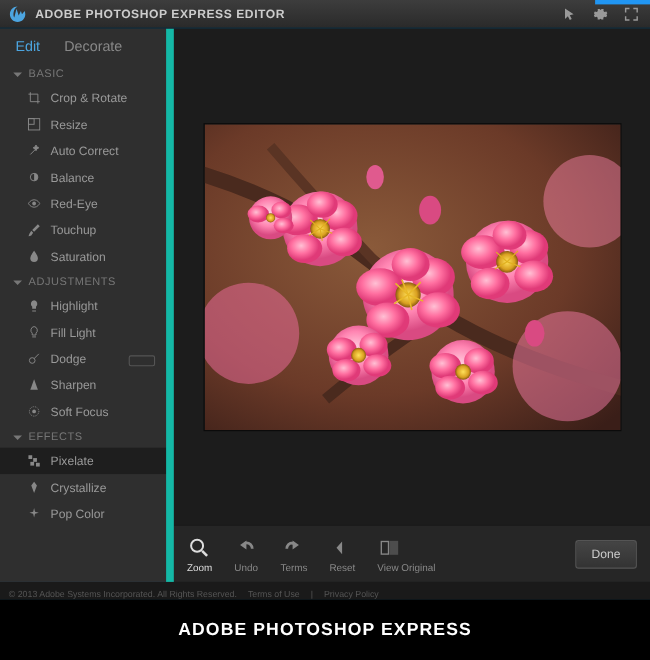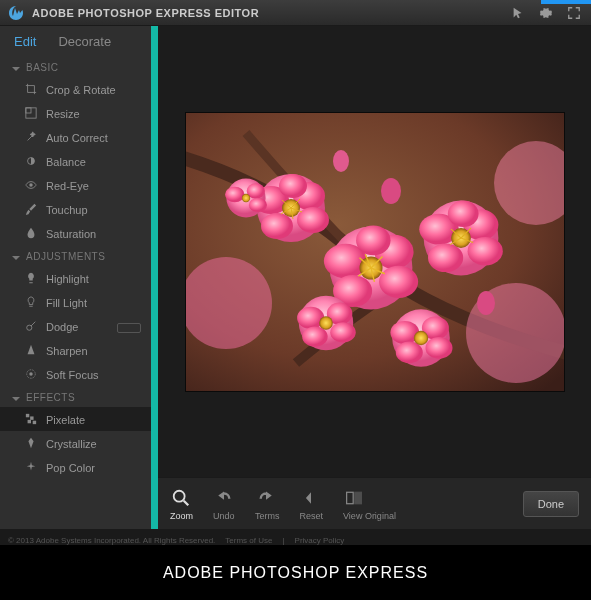--- a/index.html
+++ b/index.html
@@ -29,21 +29,21 @@
 .image{width:380px;height:280px;position:relative;overflow:hidden;border:1px solid #0a0a0a}
 .toolbar{height:52px;background:#262626;border-top:1px solid #1a1a1a;display:flex;align-items:center;padding:0 12px}
 .tool{display:flex;flex-direction:column;align-items:flex-start;margin-right:20px;color:#888;cursor:pointer}
 .tool .ti{width:22px;height:22px;display:flex;align-items:center;justify-content:center;margin-bottom:2px}
 .tool .tl{font-size:9px}
 .tool.primary{color:#ddd}
 .spacer{flex:1}
 .btn{padding:6px 14px;background:linear-gradient(#454545,#333);border:1px solid #555;border-radius:3px;color:#ccc;font-size:11px;margin-left:8px;cursor:pointer}
 .footer{height:16px;background:#1a1a1a;color:#555;font-size:8px;display:flex;align-items:flex-end;padding:0 8px}
 .footer span{margin-right:10px}
-.caption{width:591px;height:55px;background:#000;display:flex;align-items:center;justify-content:center;color:#fff;font-size:16px;font-weight:normal;letter-spacing:1px}
+.caption{width:591px;height:55px;background:#000;display:flex;align-items:center;justify-content:center;color:#fff;font-size:16px;font-weight:bold;letter-spacing:1px}
 .top-accent{position:absolute;top:0;right:0;width:50px;height:4px;background:#2196f3}
 </style>
 </head>
 <body>
 
 <div class="top-accent"></div>
 
 <div class="app">
 
   <div class="titlebar">

